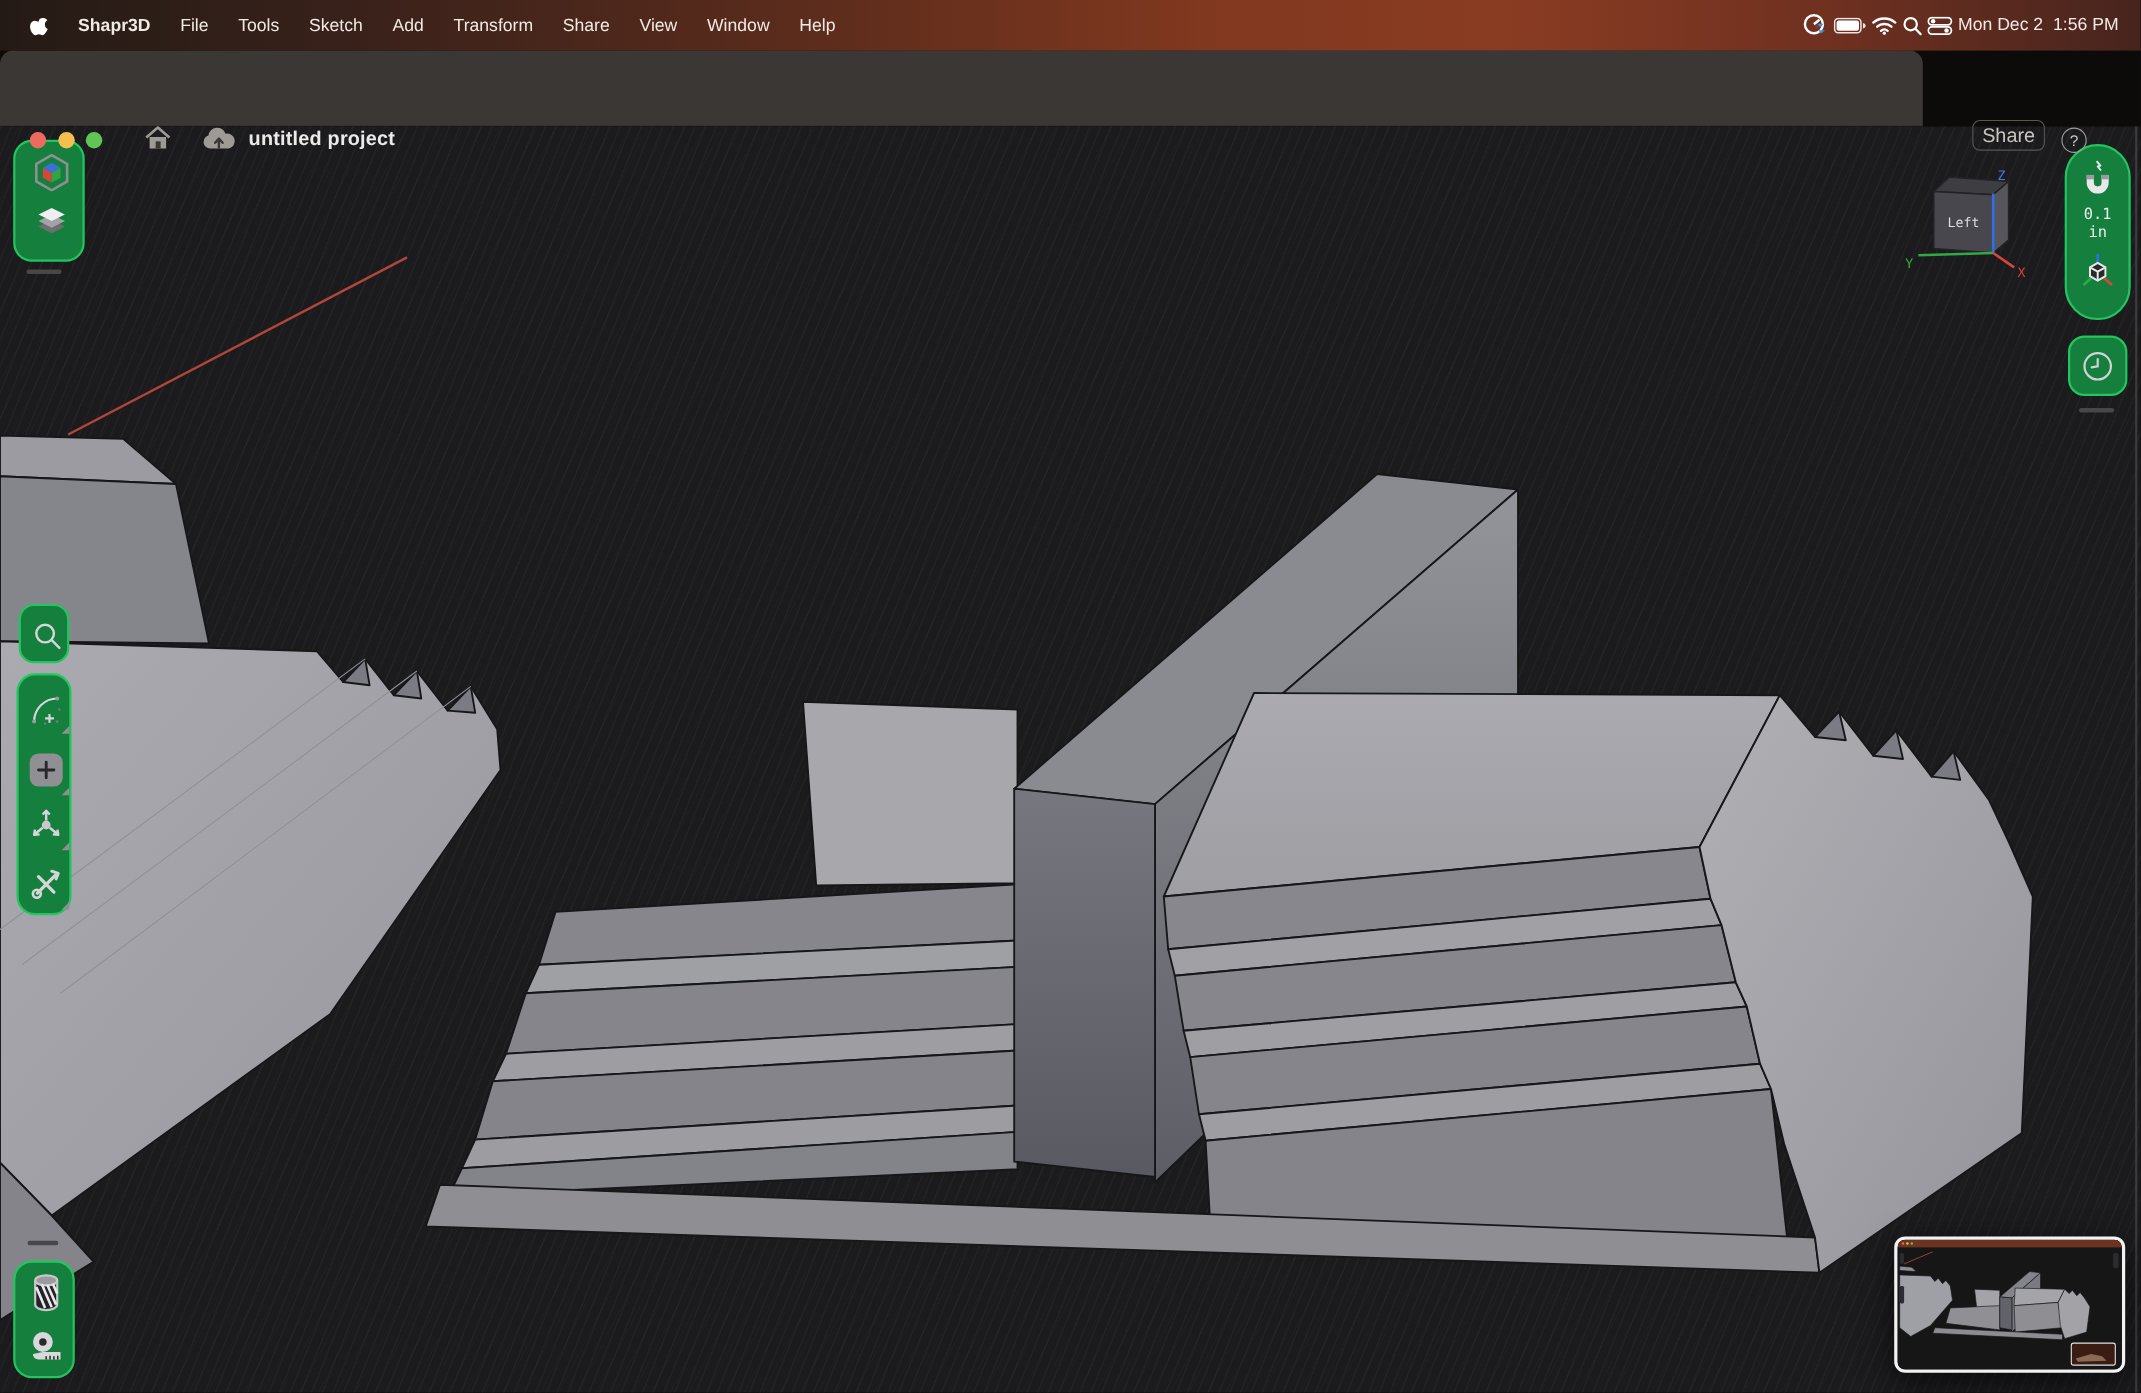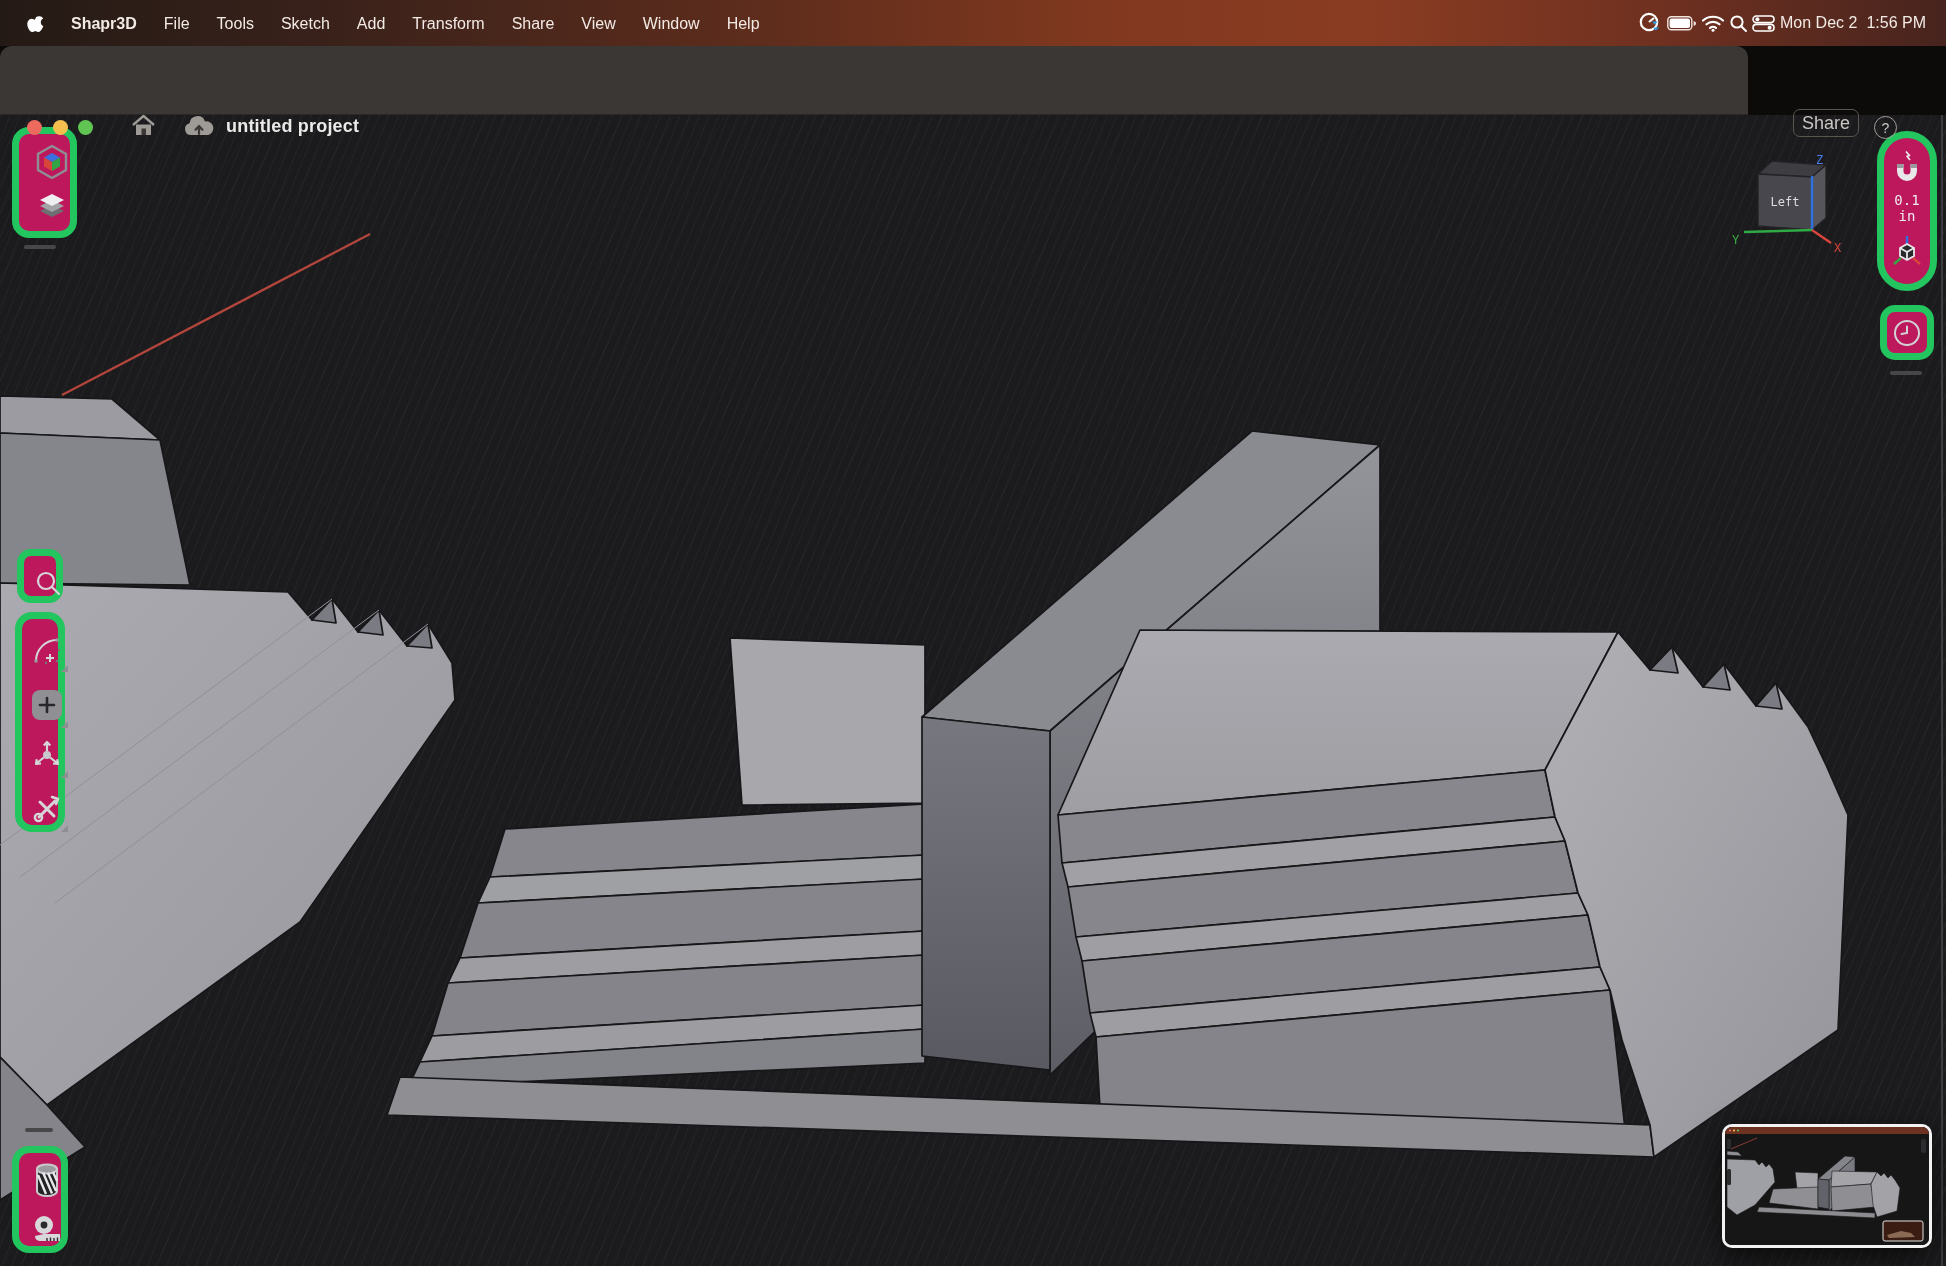--- a/index.html
+++ b/index.html
@@ -34,21 +34,21 @@
   
   #canvas { left:0; top:115px; width:1946px; height:1151px; background:#1b1b1d;
     background-image:
       repeating-linear-gradient(112deg, rgba(255,255,255,0.028) 0 1.5px, transparent 1.5px 9px),
       repeating-linear-gradient(117deg, rgba(255,255,255,0.016) 0 1px, transparent 1px 15px);
     z-index:1; }
   #scene { left:0; top:0; width:1946px; height:1266px; z-index:2; }
   #canvas-edge { left:1941px; top:115px; width:2px; height:1151px; background:#3c3c3f; z-index:6; }
 
   
-  .panel { background:#be185d; border:7px solid #22c55e; border-radius:17px; z-index:10; }
+  .panel { background:#15803d; border:2px solid #22c55e; border-radius:17px; z-index:10; }
   #panel-scene-nav { left:12px; top:127px; width:65px; height:111px; }
   #div-1 { left:24px; top:245px; width:32px; height:4px; background:#47474a; border-radius:2px; z-index:10; }
   #btn-zoom { left:17px; top:549px; width:46px; height:54px; border-radius:14px; }
   #panel-tools { left:15px; top:612px; width:50px; height:220px; }
   .slot { position:absolute; left:0; width:50px; height:48px; display:flex; align-items:center; justify-content:center; }
   .corner { position:absolute; width:0; height:0; border-left:7px solid transparent; border-bottom:7px solid #8f8f93; }
   #btn-add-inner { width:30px; height:30px; background:#8f8f94; border-radius:8px;
     display:flex; align-items:center; justify-content:center; }
   #div-2 { left:25px; top:1128px; width:28px; height:4px; background:#47474a; border-radius:2px; z-index:10; }
   #panel-bottom { left:12px; top:1146px; width:56px; height:107px; }

